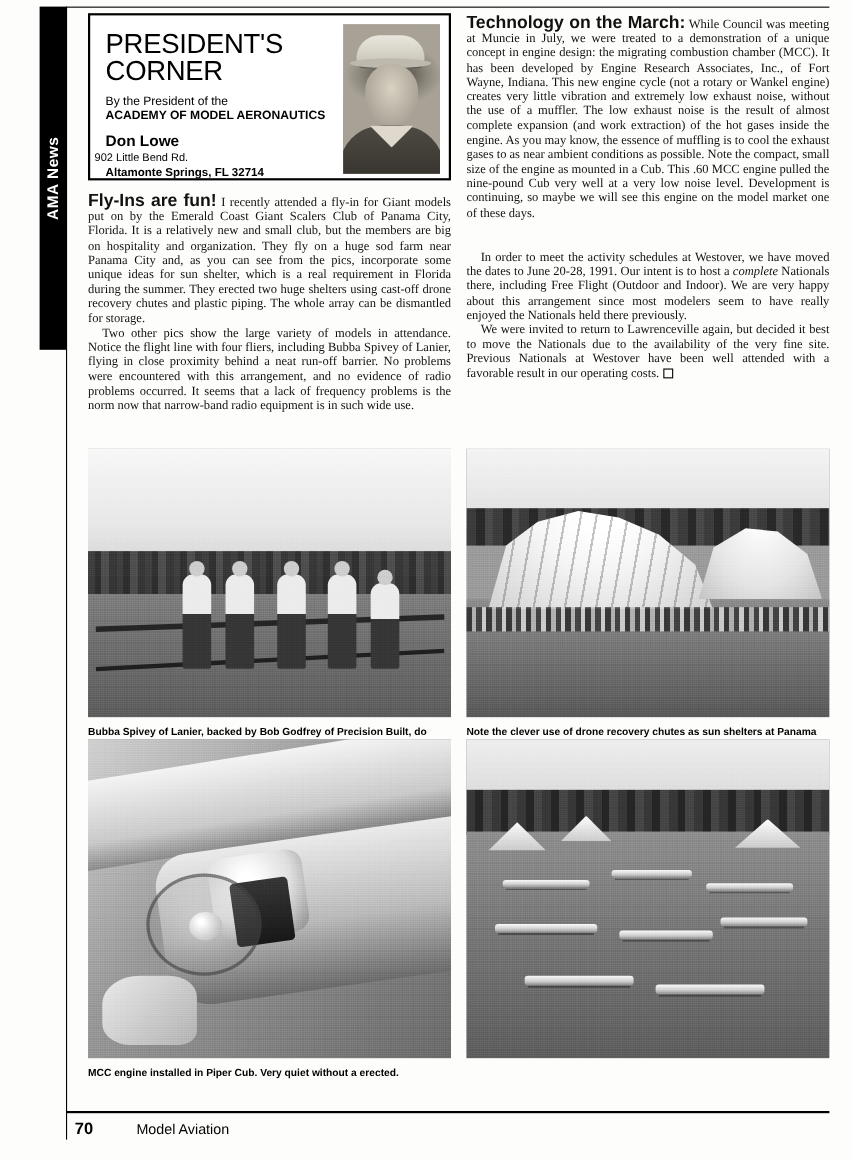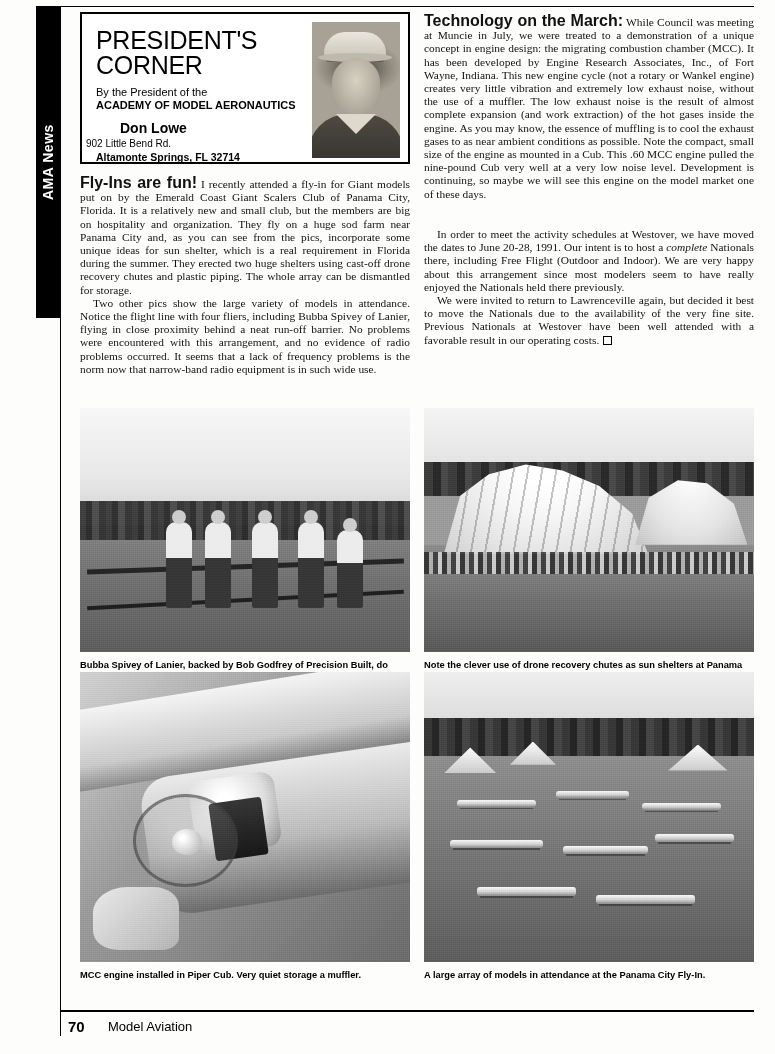--- a/index.html
+++ b/index.html
@@ -98,21 +98,20 @@
     font-weight: bold;
     font-size: 11px;
   }
   .masthead-name {
     position: absolute;
     left: 14px;
     top: 106px;
     font-family: "Liberation Sans", sans-serif;
     font-weight: bold;
     font-size: 14px;
-    margin-left: 24px;
   }
   .masthead-addr1 {
     position: absolute;
     left: 4px;
     top: 124px;
     font-family: "Liberation Sans", sans-serif;
     font-weight: normal;
     font-size: 10px;
   }
   .masthead-addr2 {
@@ -398,21 +397,21 @@
   .folio {
     position: absolute;
     left: 68px;
     top: 1018px;
     font-family: "Liberation Sans", sans-serif;
     font-weight: bold;
     font-size: 15px;
   }
   .pubname {
     position: absolute;
-    left: 108px;
+    left: 124px;
     top: 1019px;
     font-family: "Liberation Sans", sans-serif;
     font-size: 13px;
   }
   .page-edge-top {
     position: absolute; left: 60px; top: 6px; width: 694px; height: 1px; background: #000;
   }
 </style>
 </head>
 <body>
@@ -487,37 +486,36 @@
     <div class="bg"></div>
     <div class="wing"></div>
     <div class="fuselage"></div>
     <div class="cowl"></div>
     <div class="engine"></div>
     <div class="prop"></div>
     <div class="spinner"></div>
     <div class="hand"></div>
     <div class="grain"></div>
   </div>
-  <div class="caption" style="left:80px; top:970px; width:330px;">MCC engine installed in Piper Cub. Very quiet storage a muffler.</div>
+  <div class="caption" style="left:80px; top:970px; width:330px;">MCC engine installed in Piper Cub. Very quiet without a erected.</div>
 
   <div class="photo" id="photo4">
     <div class="sky"></div>
     <div class="trees"></div>
     <div class="ground"></div>
     <div class="tent" style="left:6%; top:26%; width:16%; height:9%;"></div>
     <div class="tent" style="left:26%; top:24%; width:14%; height:8%;"></div>
     <div class="tent" style="right:8%; top:25%; width:18%; height:9%;"></div>
     <div class="plane" style="left:10%; top:44%; width:24%;"></div>
     <div class="plane" style="left:40%; top:41%; width:22%;"></div>
     <div class="plane" style="left:66%; top:45%; width:24%;"></div>
     <div class="plane" style="left:8%;  top:58%; width:28%; height:8px;"></div>
     <div class="plane" style="left:42%; top:60%; width:26%; height:8px;"></div>
     <div class="plane" style="left:70%; top:56%; width:24%; height:8px;"></div>
     <div class="plane" style="left:16%; top:74%; width:30%; height:9px;"></div>
     <div class="plane" style="left:52%; top:77%; width:30%; height:9px;"></div>
     <div class="grain"></div>
   </div>
-  <div class="caption" style="left:424px; top:970px; width:330px;">A large array of models in attendance at the Panama City Fly-In.</div>
 
   <div class="footer-rule"></div>
   <div class="folio">70</div>
   <div class="pubname">Model Aviation</div>
 </div>
 
 </body></html>

